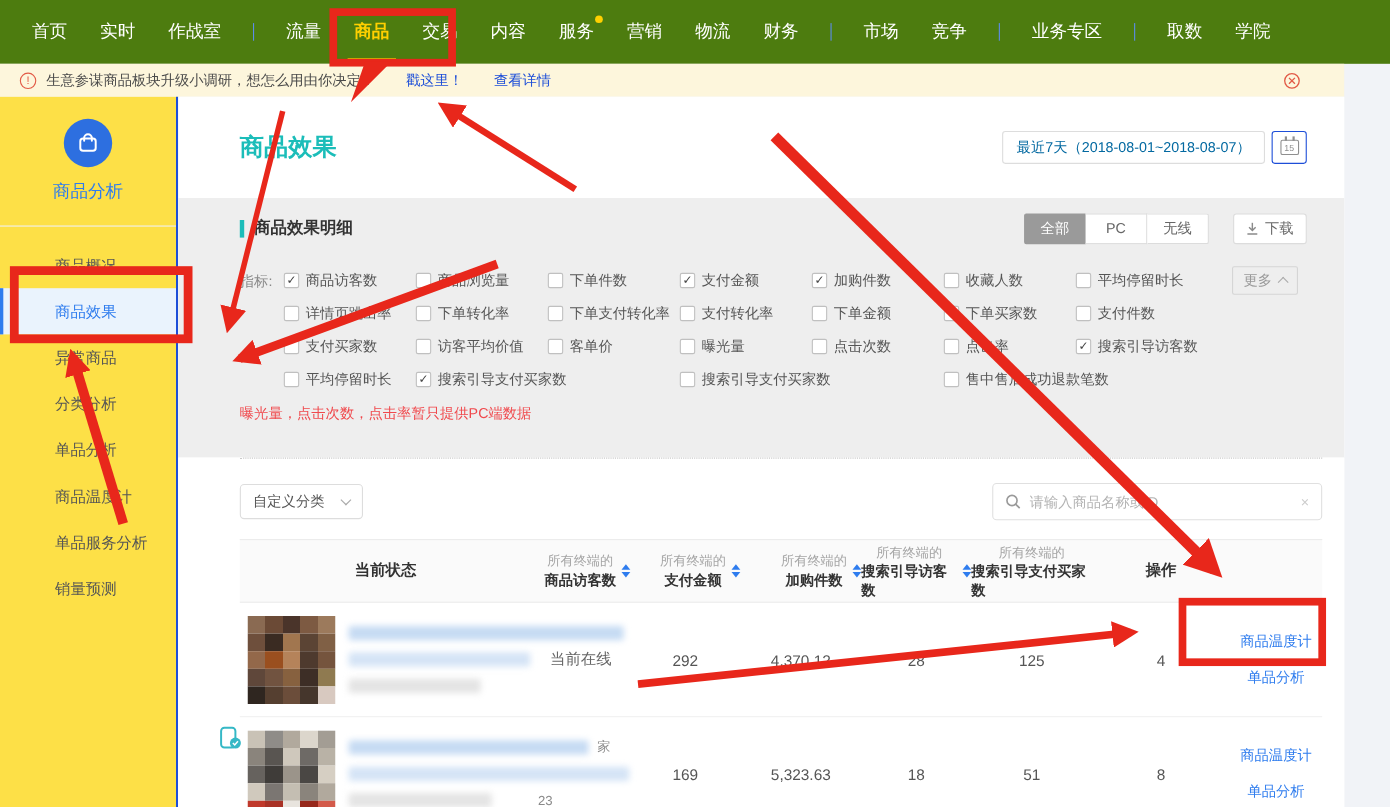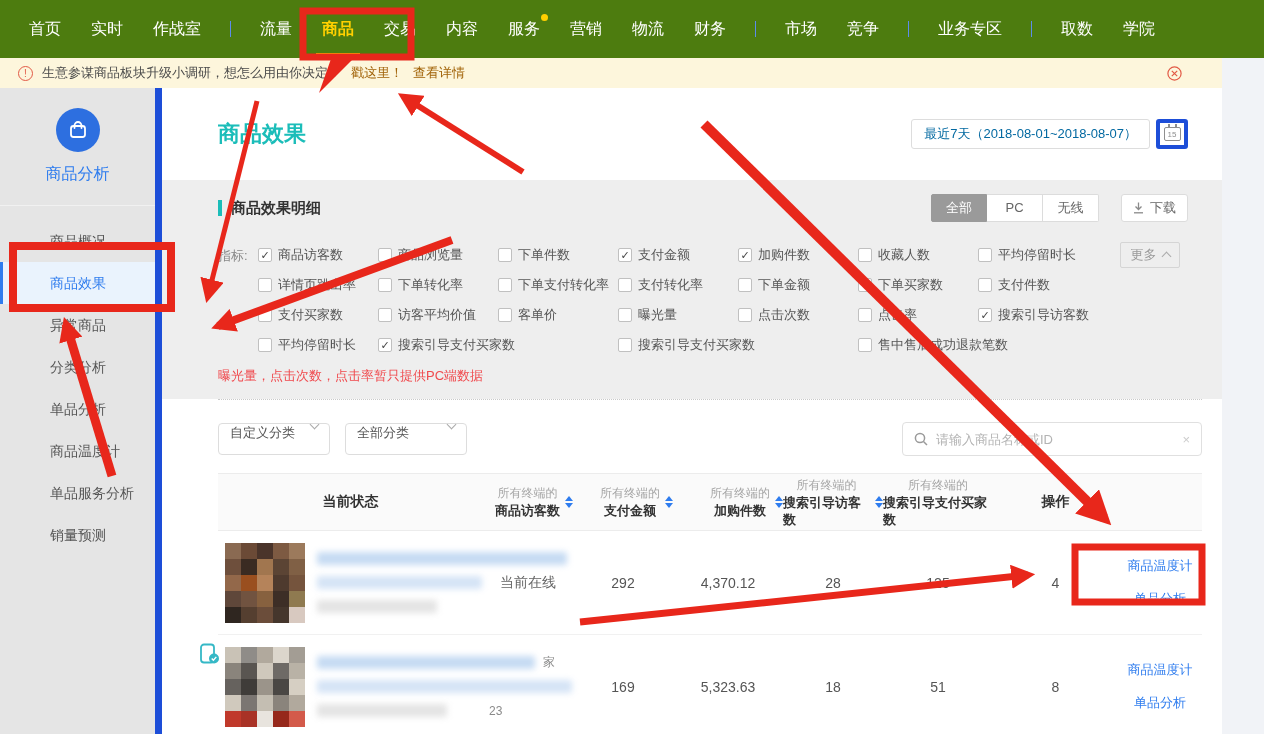--- a/index.html
+++ b/index.html
@@ -10,48 +10,48 @@
   .topnav{height:58px;background:#4d7c0f;display:flex;align-items:center;padding-left:14px;color:#fff;font-size:16px}
   .nav-item{margin:0 15px;position:relative;cursor:pointer;white-space:nowrap}
   .nav-item.active{color:#ffd000;font-weight:bold}
   .nav-item.active::after{content:"";position:absolute;left:-6px;right:-6px;bottom:-16px;height:3px;background:#ffd000}
   .nav-div{width:1px;height:16px;background:#5c8ceb;margin:0 14px}
   .nav-dot{position:absolute;top:-5px;right:-8px;width:7px;height:7px;border-radius:50%;background:#ffd000}
 
   
   .notice{height:30px;width:1222px;background:#fdf6dc;display:flex;align-items:center;padding:0 18px;font-size:13px;color:#4a4a4a}
   .warn-icon{width:15px;height:15px;border:1px solid #e25a46;border-radius:50%;color:#e25a46;font-size:10px;line-height:13px;text-align:center;margin-right:9px;flex-shrink:0}
-  .notice-link{color:#a16207;margin-left:10px;cursor:pointer}
+  .notice-link{color:#1d4ed8;margin-left:28px;cursor:pointer}
   .notice-close{margin-left:auto;margin-right:22px;cursor:pointer;display:flex}
 
   
   .content{display:flex;width:1222px;background:#fff;height:646px}
 
   
-  .sidebar{width:162px;flex-shrink:0;border-right:7px solid #1d4ed8;background:#e5e5e5;padding-top:20px}
+  .sidebar{width:162px;flex-shrink:0;border-right:2px solid #1d4ed8;background:#fde047;padding-top:20px}
   .side-head{text-align:center;padding-bottom:20px;border-bottom:1px solid #f1f1f1}
   .side-icon{width:44px;height:44px;border-radius:50%;background:#2d6fe0;margin:0 auto 12px;display:flex;align-items:center;justify-content:center}
   .side-title{color:#2e7cee;font-size:16px}
   .side-menu{padding-top:14px}
   .side-item{height:42px;line-height:42px;padding-left:50px;font-size:14px;color:#555;cursor:pointer}
   .side-item.active{background:#eaf3fd;color:#2e7cee;border-left:3px solid #2e7cee;padding-left:47px}
 
   
   .main{flex:1;background:#fff;position:relative}
   .page-head{height:92px;display:flex;align-items:center;padding:0 34px 0 56px}
   .page-title{font-size:22px;font-weight:bold;color:#1bbdb9}
   .date-wrap{margin-left:auto;display:flex;align-items:center}
   .date-box{height:30px;border:1px solid #ddd;border-radius:3px;padding:0 12px;font-size:13px;color:#0369a1;display:flex;align-items:center;background:#fff;cursor:pointer}
-  .cal-btn{width:32px;height:30px;border:4px solid #1d4ed8;border-radius:3px;margin-left:6px;display:flex;align-items:center;justify-content:center;cursor:pointer;background:#fff}
+  .cal-btn{width:32px;height:30px;border:1px solid #1d4ed8;border-radius:3px;margin-left:6px;display:flex;align-items:center;justify-content:center;cursor:pointer;background:#fff}
   .cal{width:17px;height:14px;border:1px solid #8f8f8f;border-radius:2px;position:relative;font-size:8px;color:#8f8f8f;text-align:center;line-height:13px}
   .cal::before,.cal::after{content:"";position:absolute;top:-4px;width:2px;height:4px;background:#8f8f8f}
   .cal::before{left:3px}.cal::after{right:3px}
 
   
-  .gray-panel{background:#eee;padding:14px 0 14px 56px;position:relative}
+  .gray-panel{background:#eee;padding:14px 0 31px 56px;position:relative}
   .sec-row{display:flex;align-items:center;padding-right:34px}
   .sec-title{font-size:15px;font-weight:bold;color:#333;border-left:4px solid #1bbdb9;padding-left:9px;line-height:16px}
   .sec-controls{margin-left:auto;display:flex;align-items:center}
   .seg{display:flex}
   .seg-btn{width:56px;height:28px;line-height:26px;text-align:center;border:1px solid #dcdcdc;background:#fff;color:#666;font-size:13px;border-left:none;cursor:pointer}
   .seg-btn:first-child{border-left:1px solid #dcdcdc;border-radius:2px 0 0 2px}
   .seg-btn:last-child{border-radius:0 2px 2px 0}
   .seg-btn.active{background:#9a9a9a;border-color:#9a9a9a;color:#fff}
   .dl-btn{margin-left:22px;height:28px;border:1px solid #dcdcdc;background:#fff;border-radius:3px;padding:0 11px;font-size:13px;color:#666;display:flex;align-items:center;gap:6px;cursor:pointer}
   .metrics{display:flex;margin-top:24px;font-size:13px;color:#555}
@@ -64,21 +64,21 @@
   .gc6{grid-column:6 / span 2}
   .note{color:#f0494d;font-size:13px;margin-top:13px}
   .more-btn{position:absolute;top:62px;right:42px;width:60px;height:26px;border:1px solid #d5d5d5;border-radius:2px;background:transparent;color:#999;display:flex;align-items:center;justify-content:center;gap:6px;font-size:13px;cursor:pointer}
   .chev{width:7px;height:7px;border-right:1.5px solid #aaa;border-bottom:1.5px solid #aaa;transform:rotate(45deg);margin-top:-3px}
   .chev.up{transform:rotate(-135deg);margin-top:3px}
 
   
   .white-panel{background:#fff;padding:0 20px 0 56px;position:relative}
   .dotted{border-top:1px dotted #c9c9c9;height:0}
   .filter-row{display:flex;align-items:center;margin-top:22px}
-  .dd{width:112px;height:32px;border:1px solid #ddd;border-radius:4px;display:flex;align-items:flex-start;padding:0 11px;font-size:13px;color:#555;background:#fff;margin-right:15px;cursor:pointer}
+  .dd{width:112px;height:32px;border:1px solid #ddd;border-radius:4px;display:flex;align-items:center;padding:0 11px;font-size:13px;color:#555;background:#fff;margin-right:15px;cursor:pointer}
   .dd.w2{width:122px}
   .dd .chev{margin-left:auto}
   .search{margin-left:auto;width:300px;height:34px;border:1px solid #e0e0e0;border-radius:4px;display:flex;align-items:center;padding:0 11px;gap:8px;background:#fff}
   .search input{border:none;outline:none;flex:1;font-size:13px;color:#333;background:transparent;font-family:inherit}
   .search input::placeholder{color:#b3b3b3}
   .clear-x{color:#ccc;font-size:13px;cursor:pointer}
 
   
   .table{margin-top:17px}
   .t-head,.t-row{display:grid;grid-template-columns:265px 90px 100px 110px 100px 110px 125px 1fr}
@@ -335,24 +335,20 @@
     </div>
 
     <div class="white-panel">
       <div class="dotted"></div>
 
       <div class="filter-row">
         <div class="dd">
           <span>自定义分类</span>
           <i class="chev"></i>
         </div>
-        <div class="dd w2">
-          <span>全部分类</span>
-          <i class="chev"></i>
-        </div>
         <div class="search">
           <svg width="14" height="14" viewBox="0 0 14 14">
               <circle cx="6" cy="6" r="4.6" fill="none" stroke="#9a9a9a" stroke-width="1.5"></circle>
               <path d="M9.5 9.5 L13 13" stroke="#9a9a9a" stroke-width="1.5"></path>
             </svg>
           <input type="text" placeholder="请输入商品名称或ID" style="">
           <span class="clear-x">×</span>
         </div>
       </div>
 

